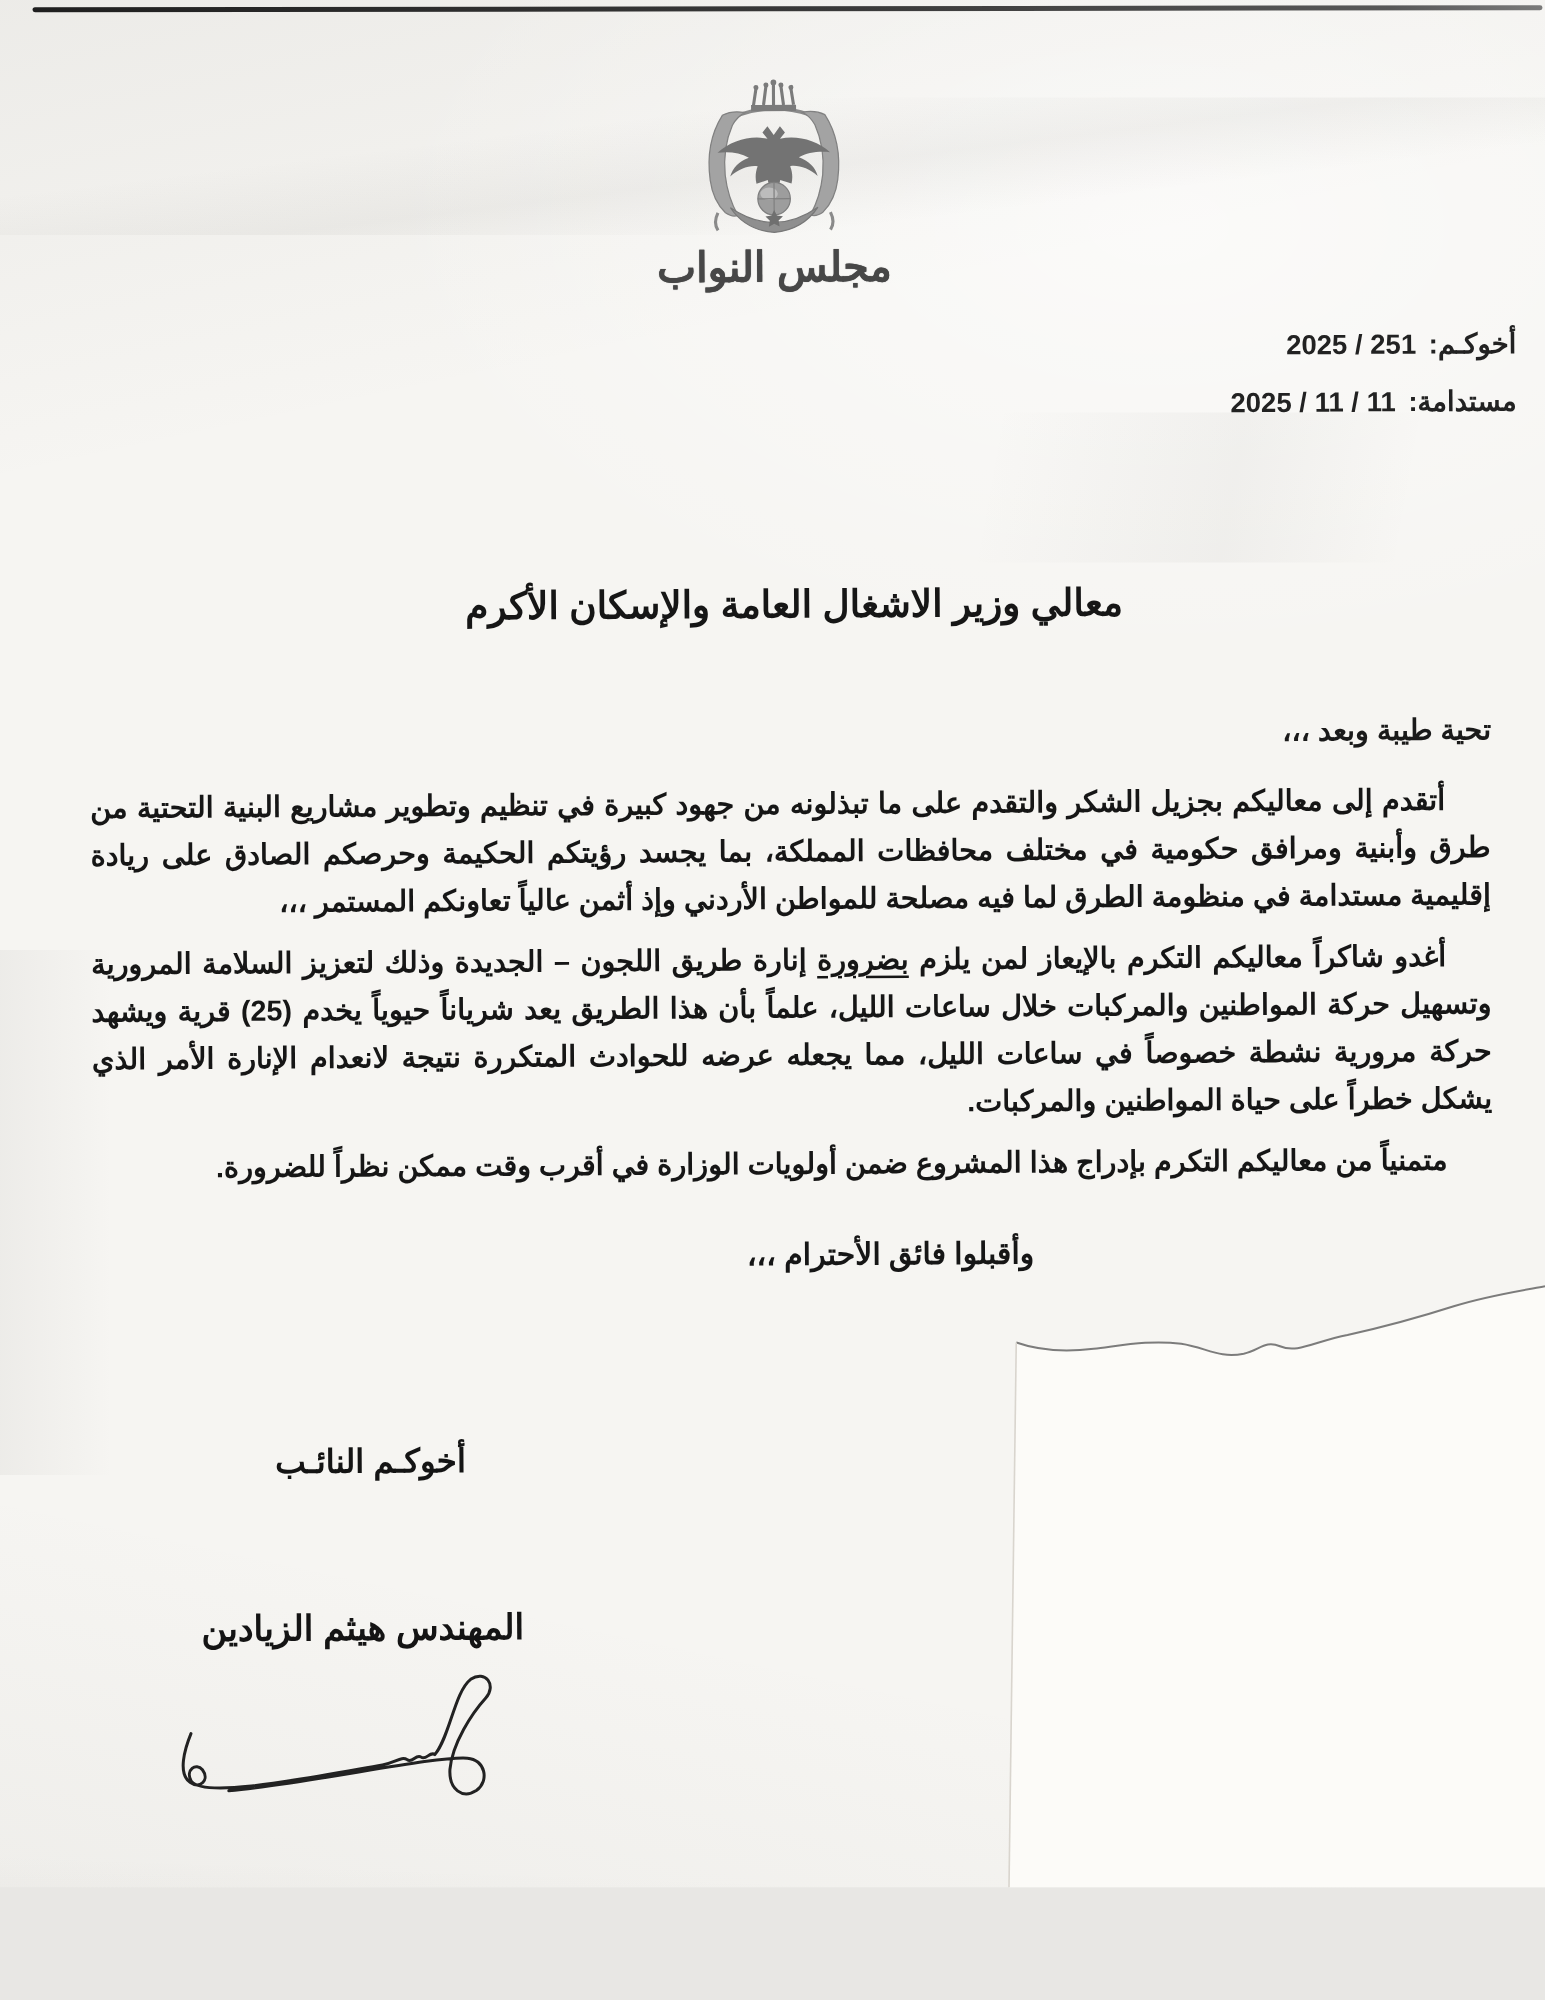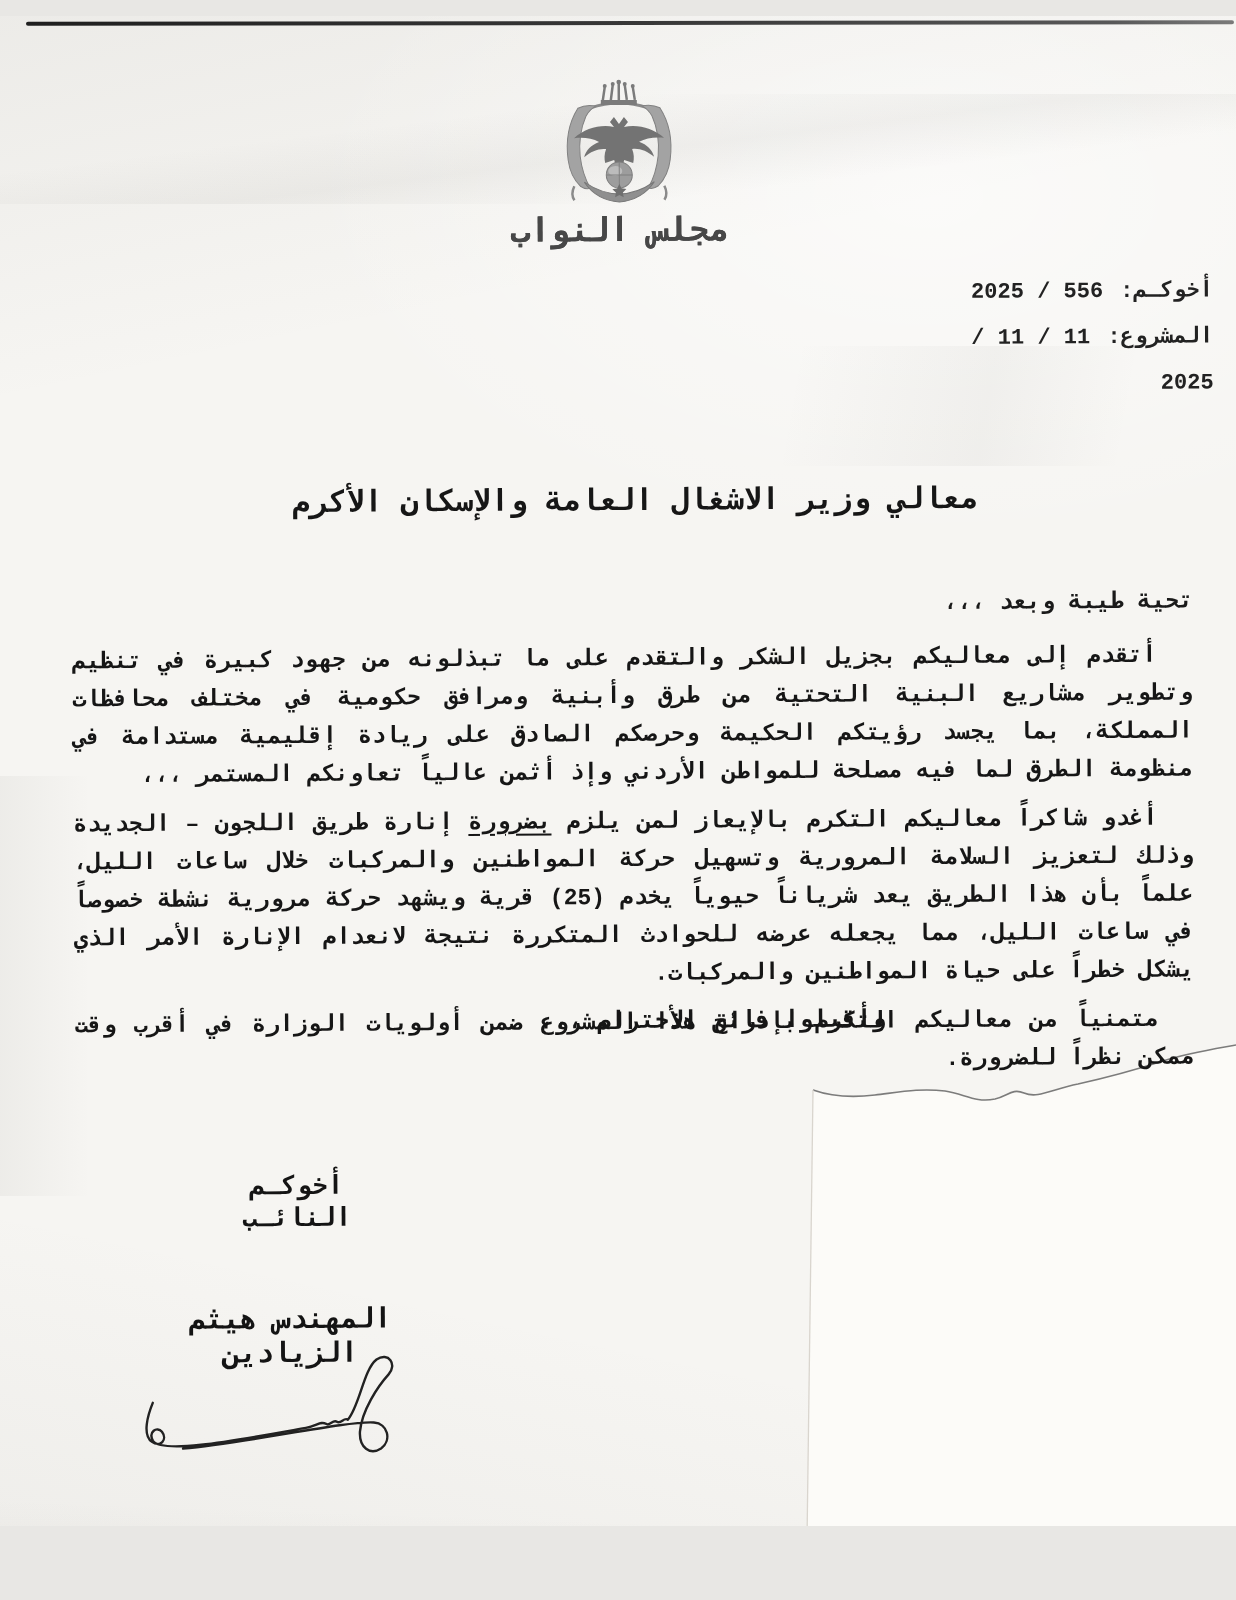--- a/index.html
+++ b/index.html
@@ -1,26 +1,26 @@
 <!DOCTYPE html>
 <html lang="ar"><head>
 <meta charset="utf-8">
 <style>
   html,body{margin:0;padding:0;background:#e8e7e4;}
   .page{
     position:relative;
     width:1236px;height:1510px;
-    margin:16px auto;
+    margin:0 auto;
     background:
       radial-gradient(ellipse 900px 500px at 75% 12%, rgba(255,255,255,.55), rgba(255,255,255,0) 70%),
       linear-gradient(168deg, rgba(110,108,100,.07) 0%, rgba(110,108,100,0) 22%),
       linear-gradient(12deg, rgba(110,108,100,.05) 0%, rgba(110,108,100,0) 18%),
       #f6f5f2;
     overflow:hidden;
-    font-family:Liberation Mono, monospace;
+    font-family:Liberation Sans, sans-serif;
     color:#1d1d1d;
   }
   .crease{position:absolute;pointer-events:none;}
   .crease.c1{top:78px;left:0;width:100%;height:110px;
     background:linear-gradient(173deg, rgba(0,0,0,0) 30%, rgba(90,88,80,.06) 52%, rgba(0,0,0,0) 72%);}
   .crease.c2{top:330px;left:55%;width:45%;height:120px;
     background:linear-gradient(100deg, rgba(0,0,0,0) 20%, rgba(90,88,80,.05) 55%, rgba(0,0,0,0) 80%);}
   .crease.c3{top:760px;left:0;width:120px;height:420px;
     background:linear-gradient(90deg, rgba(90,88,80,.06), rgba(0,0,0,0) 75%);}
   .crease.c4{top:1430px;left:0;width:100%;height:170px;
@@ -103,22 +103,22 @@
         <ellipse cx="81" cy="93" rx="7" ry="5" fill="#bcbcbc"></ellipse>
         <path d="M72 97 h26 M85 84 v26" stroke="#808080" stroke-width="1" fill="none"></path>
         <path d="M50 104 Q85 128 120 104 Q108 122 85 124 Q62 122 50 104 Z" fill="#8f8f8f" stroke="#787878" stroke-width="1"></path>
         <path d="M85 106 l2.2 4.4 4.8 .7 -3.5 3.4 .8 4.8 -4.3 -2.3 -4.3 2.3 .8 -4.8 -3.5 -3.4 4.8 -.7 z" fill="#6f6f6f"></path>
       </g>
     </svg>
 
     <div class="org-name">مجلس النواب</div>
 
     <div class="meta">
-      <div class="row"><span>أخوكـم:</span> <span>556 / 2025</span></div>
-      <div class="row"><span>المشروع:</span> <span>11 / 11 / 2025</span></div>
+      <div class="row"><span>أخوكـم:</span> <span>251 / 2025</span></div>
+      <div class="row"><span>مستدامة:</span> <span>11 / 11 / 2025</span></div>
     </div>
 
     <div class="recipient">معالي وزير الاشغال العامة والإسكان الأكرم</div>
 
     <div class="salutation">تحية طيبة وبعد ،،،</div>
 
     <div class="body-text">
       <p>أتقدم إلى معاليكم بجزيل الشكر والتقدم على ما تبذلونه من جهود كبيرة في تنظيم وتطوير مشاريع البنية التحتية من طرق وأبنية ومرافق حكومية في مختلف محافظات المملكة، بما يجسد رؤيتكم الحكيمة وحرصكم الصادق على ريادة إقليمية مستدامة في منظومة الطرق لما فيه مصلحة للمواطن الأردني وإذ أثمن عالياً تعاونكم المستمر ،،،</p>
       <p><span>أغدو شاكراً معاليكم التكرم بالإيعاز لمن يلزم </span><span class="emph">بضرورة</span><span> إنارة طريق اللجون – الجديدة وذلك لتعزيز السلامة المرورية وتسهيل حركة المواطنين والمركبات خلال ساعات الليل، علماً بأن هذا الطريق يعد شرياناً حيوياً يخدم (25) قرية ويشهد حركة مرورية نشطة خصوصاً في ساعات الليل، مما يجعله عرضه للحوادث المتكررة نتيجة لانعدام الإنارة الأمر الذي يشكل خطراً على حياة المواطنين والمركبات.</span></p>
       <p>متمنياً من معاليكم التكرم بإدراج هذا المشروع ضمن أولويات الوزارة في أقرب وقت ممكن نظراً للضرورة.</p>

